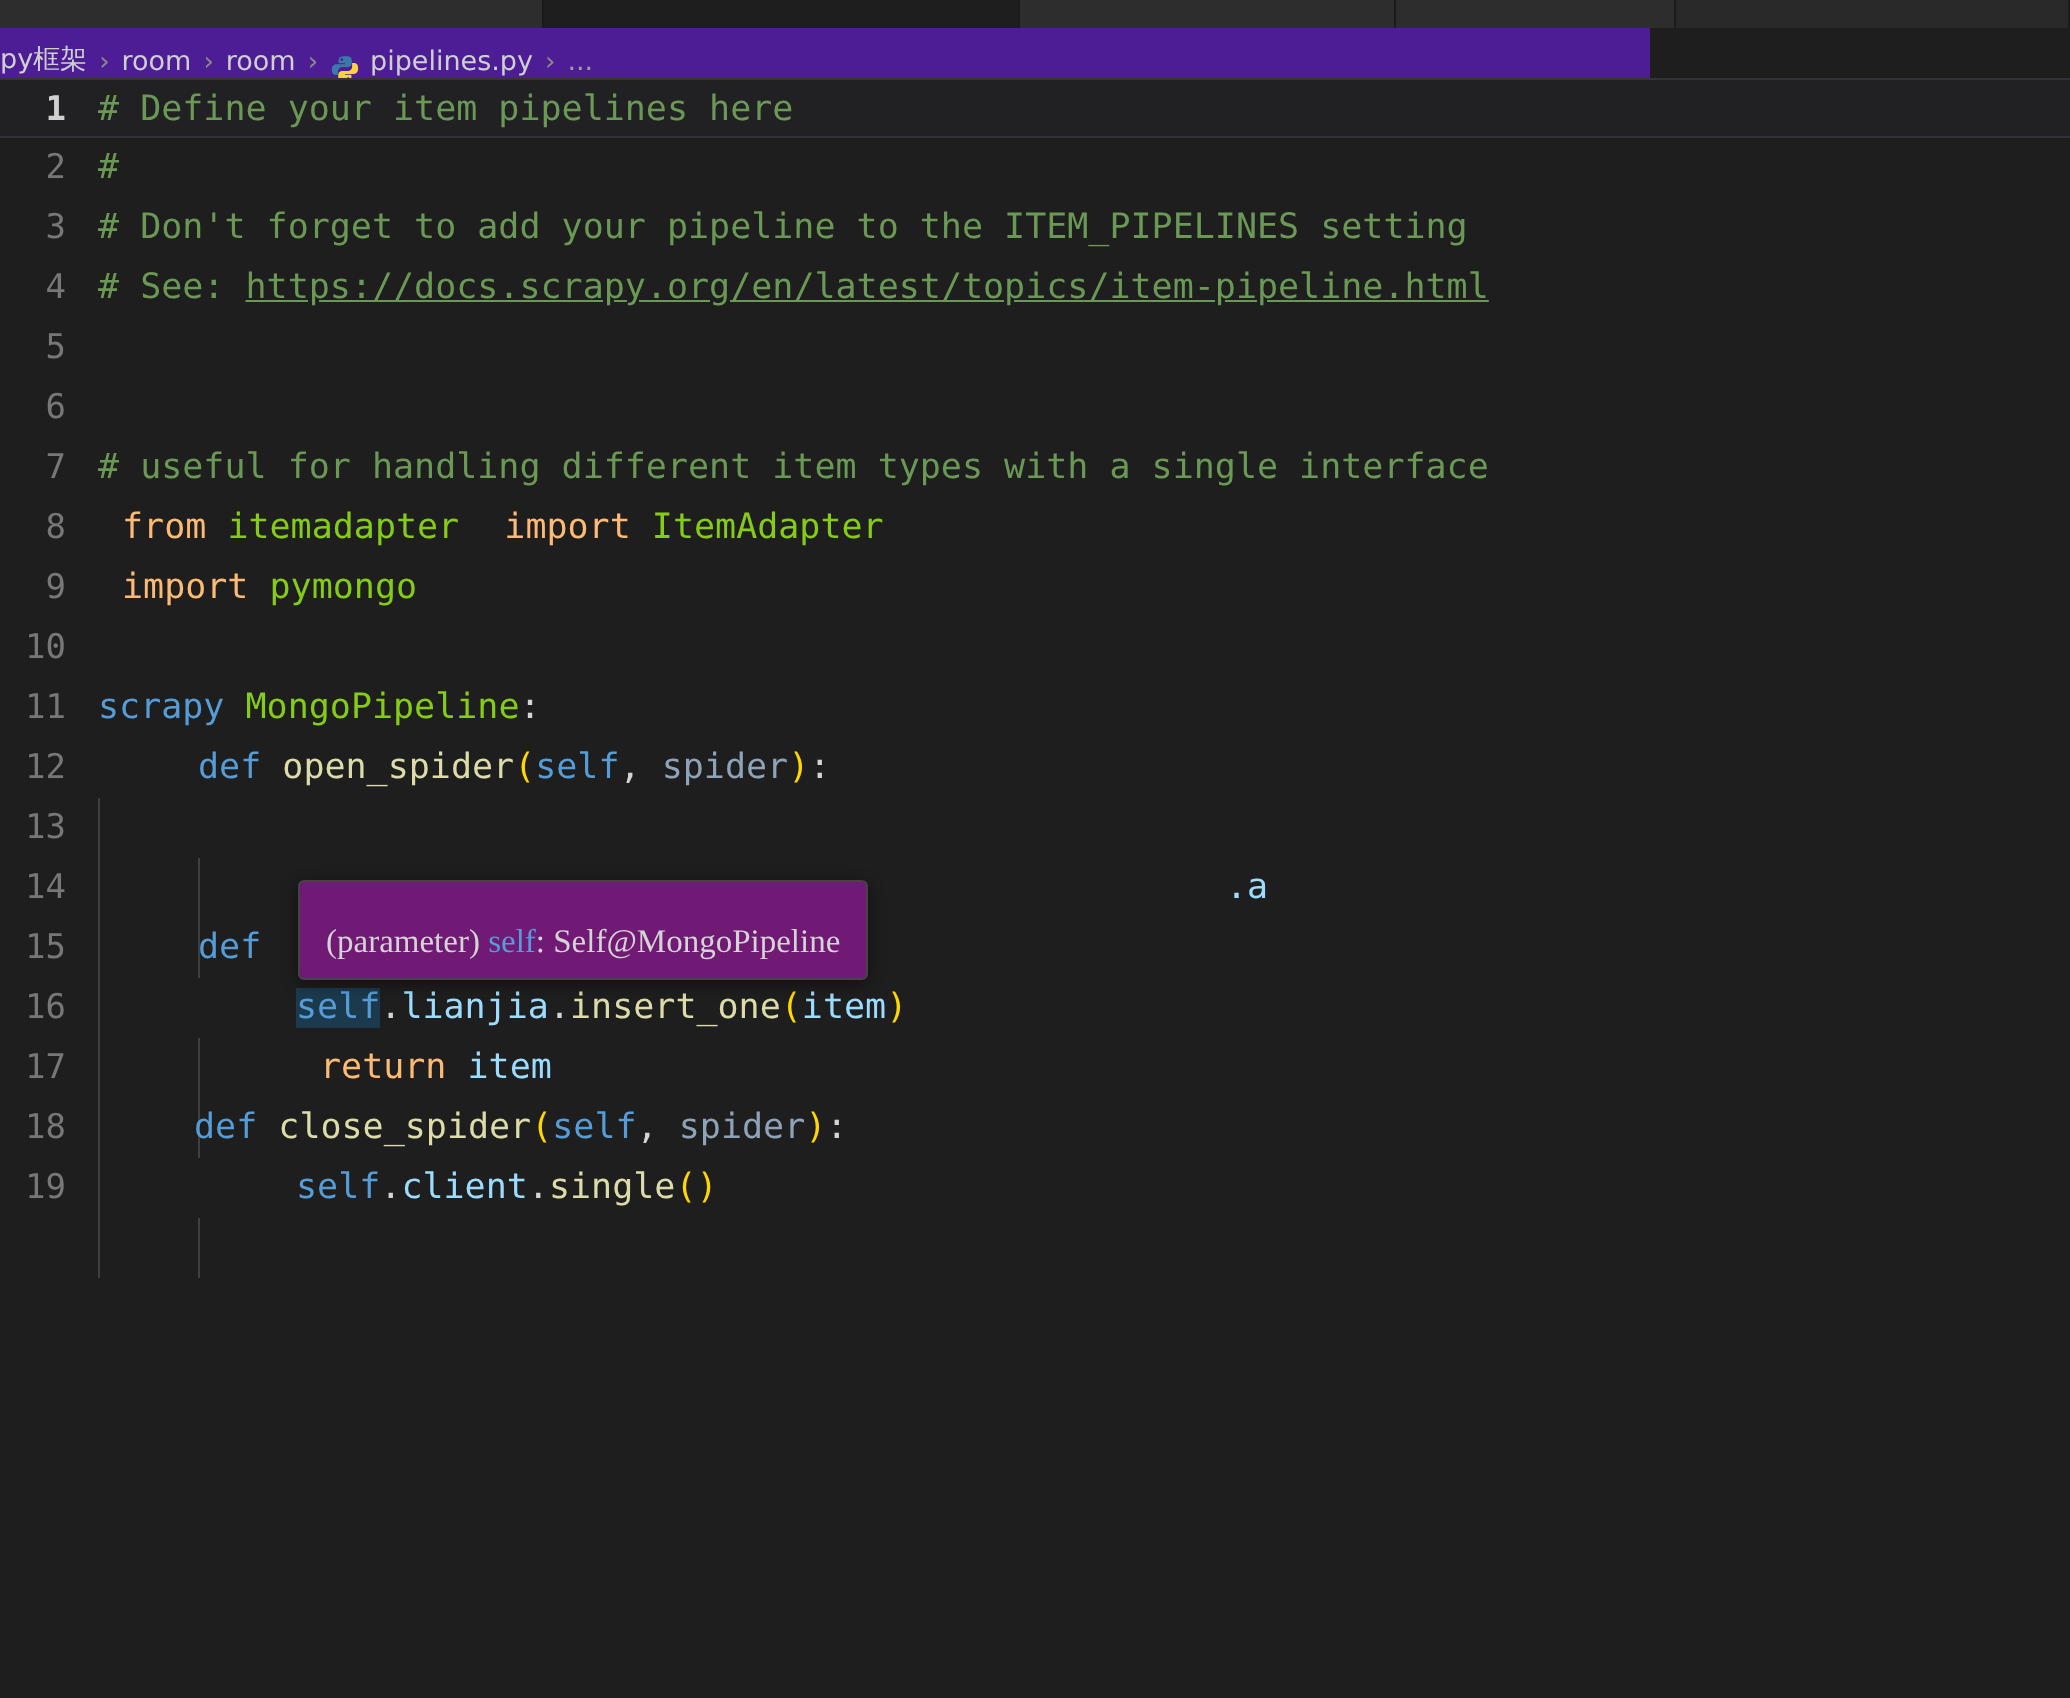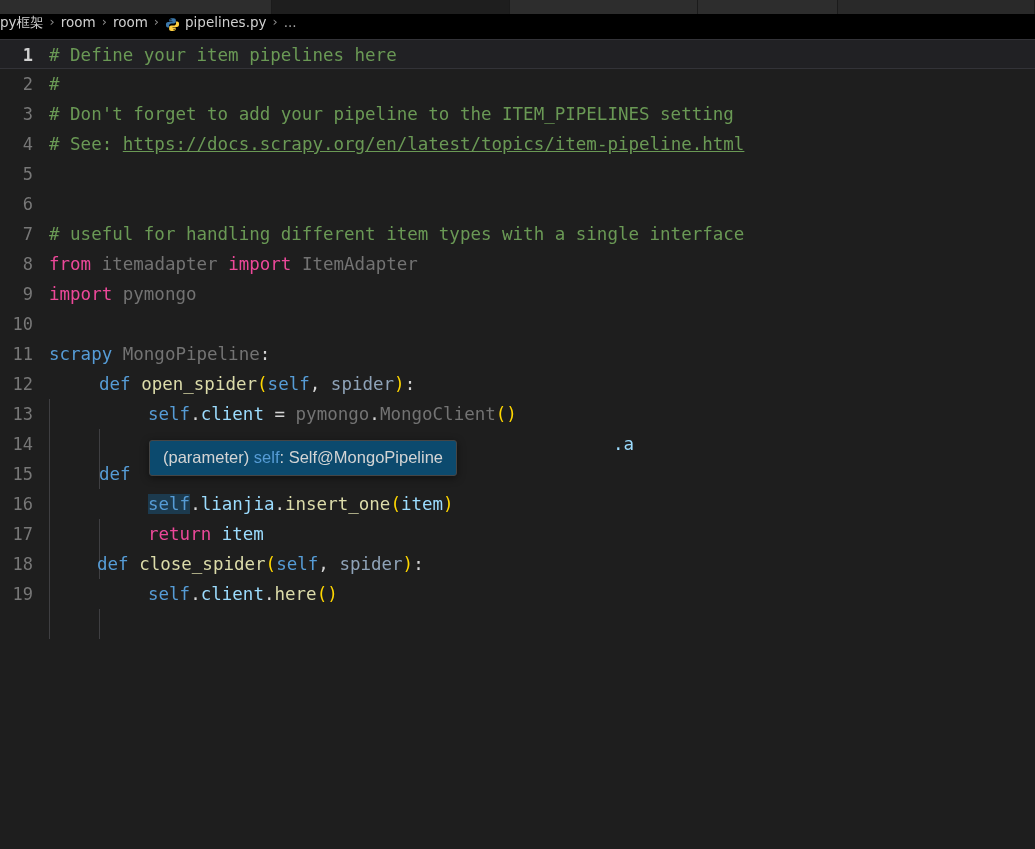--- a/index.html
+++ b/index.html
@@ -12,23 +12,23 @@
 
   
   #tabstrip{
     position:absolute; left:0; top:0; width:1035px; height:14px;
     display:flex; background:#252526;
   }
   .tabseg{ height:14px; border-right:1px solid #1b1b1b; }
 
   
   #breadcrumb{
-    position:absolute; left:0; top:14px; width:1035px; height:25px;
-    background:#000000;
-    display:flex; align-items:flex-start;
+    position:absolute; left:0; top:14px; width:825px; height:25px;
+    background:#4c1d95;
+    display:flex; align-items:flex-end;
     font-family:"DejaVu Sans","Liberation Sans",sans-serif;
     font-size:13.5px; color:#a9a9a9;
     padding-left:0px; white-space:nowrap;
     overflow:hidden;
   }
   .bc-item{ color:#cfcfcf; }
   .bc-item.dim{ color:#a0a0a0; }
   .bc-sep{ color:#8a8a8a; margin:0 6px; font-size:13px; }
   .bc-icon{ display:inline-block; width:15px; height:15px;
             position:relative; top:3px; margin-right:5px; }
@@ -61,39 +61,39 @@
   }
 
   
   .guide{
     position:absolute; width:1px; background:#3f3f42;
   }
 
   
   .c-comment{ color:#6a9955; }
   .c-link{ color:#6a9955; text-decoration:underline; text-decoration-color:#6a9955; }
-  .c-kw{ color:#ec4899; }
+  .c-kw{ color:#fdba74;margin-left:12px; }
   .c-kw2{ color:#569cd6; }
-  .c-class{ color:#737373; }
+  .c-class{ color:#84cc16; }
   .c-fn{ color:#dcdcaa; }
   .c-var{ color:#9cdcfe; }
   .c-param{ color:#8fa3b8; }
   .c-punc{ color:#d4d4d4; }
   .c-paren{ color:#ffd700; }
   .c-op{ color:#d4d4d4; }
   .hl-word{ background:#1c3a4e; }
 
   
   #tooltip{
     position:absolute; left:149px; top:440px;
-    background:#0c4a6e;
+    background:#701a75;
     border:1px solid #454545;
     border-radius:3px;
-    padding:7px 13px 8px 13px;
-    font-family:Liberation Sans, sans-serif;
+    padding:20px 13px 8px 13px;
+    font-family:Liberation Serif, serif;
     font-size:16.5px;
     color:#d4d4d4;
     white-space:nowrap;
     box-shadow:0 2px 8px rgba(0,0,0,.45);
     z-index:50;
   }
   #tooltip .tt-self{ color:#569cd6; }
 </style>
 </head>
 <body>
@@ -186,21 +186,20 @@
     <span class="code"><span class="c-kw2">scrapy</span> <span class="c-class">MongoPipeline</span><span class="c-punc">:</span></span>
   </div>
 
   <div class="row">
     <span class="ln">12</span>
     <span class="code" style="left:99px;"><span class="c-kw2">def</span> <span class="c-fn">open_spider</span><span class="c-paren">(</span><span class="c-kw2">self</span><span class="c-punc">,</span> <span class="c-param">spider</span><span class="c-paren">)</span><span class="c-punc">:</span></span>
   </div>
 
   <div class="row">
     <span class="ln">13</span>
-    <span class="code" style="left:148px;"><span class="c-kw2">self</span><span class="c-punc">.</span><span class="c-var">client</span> <span class="c-op">=</span> <span class="c-class">pymongo</span><span class="c-punc">.</span><span class="c-class">MongoClient</span><span class="c-paren">(</span><span class="c-paren">)</span></span>
   </div>
 
   <div class="row">
     <span class="ln">14</span>
     <span class="code" style="left:148px; color:#4a4a4a;">&nbsp;</span>
     <span class="code" style="left:613px;"><span class="c-var">.a</span></span>
   </div>
 
   <div class="row">
     <span class="ln">15</span>
@@ -217,21 +216,21 @@
     <span class="code" style="left:148px;"><span class="c-kw">return</span> <span class="c-var">item</span></span>
   </div>
 
   <div class="row">
     <span class="ln">18</span>
     <span class="code" style="left:97px;"><span class="c-kw2">def</span> <span class="c-fn">close_spider</span><span class="c-paren">(</span><span class="c-kw2">self</span><span class="c-punc">,</span> <span class="c-param">spider</span><span class="c-paren">)</span><span class="c-punc">:</span></span>
   </div>
 
   <div class="row">
     <span class="ln">19</span>
-    <span class="code" style="left:148px;"><span class="c-kw2">self</span><span class="c-punc">.</span><span class="c-var">client</span><span class="c-punc">.</span><span class="c-fn">here</span><span class="c-paren">(</span><span class="c-paren">)</span></span>
+    <span class="code" style="left:148px;"><span class="c-kw2">self</span><span class="c-punc">.</span><span class="c-var">client</span><span class="c-punc">.</span><span class="c-fn">single</span><span class="c-paren">(</span><span class="c-paren">)</span></span>
   </div>
 
 
 </div>
 
 <div id="tooltip">
   <span>(parameter)</span>
   <span class="tt-self">self</span><span>:</span>
   <span>Self@MongoPipeline</span>
 </div>

